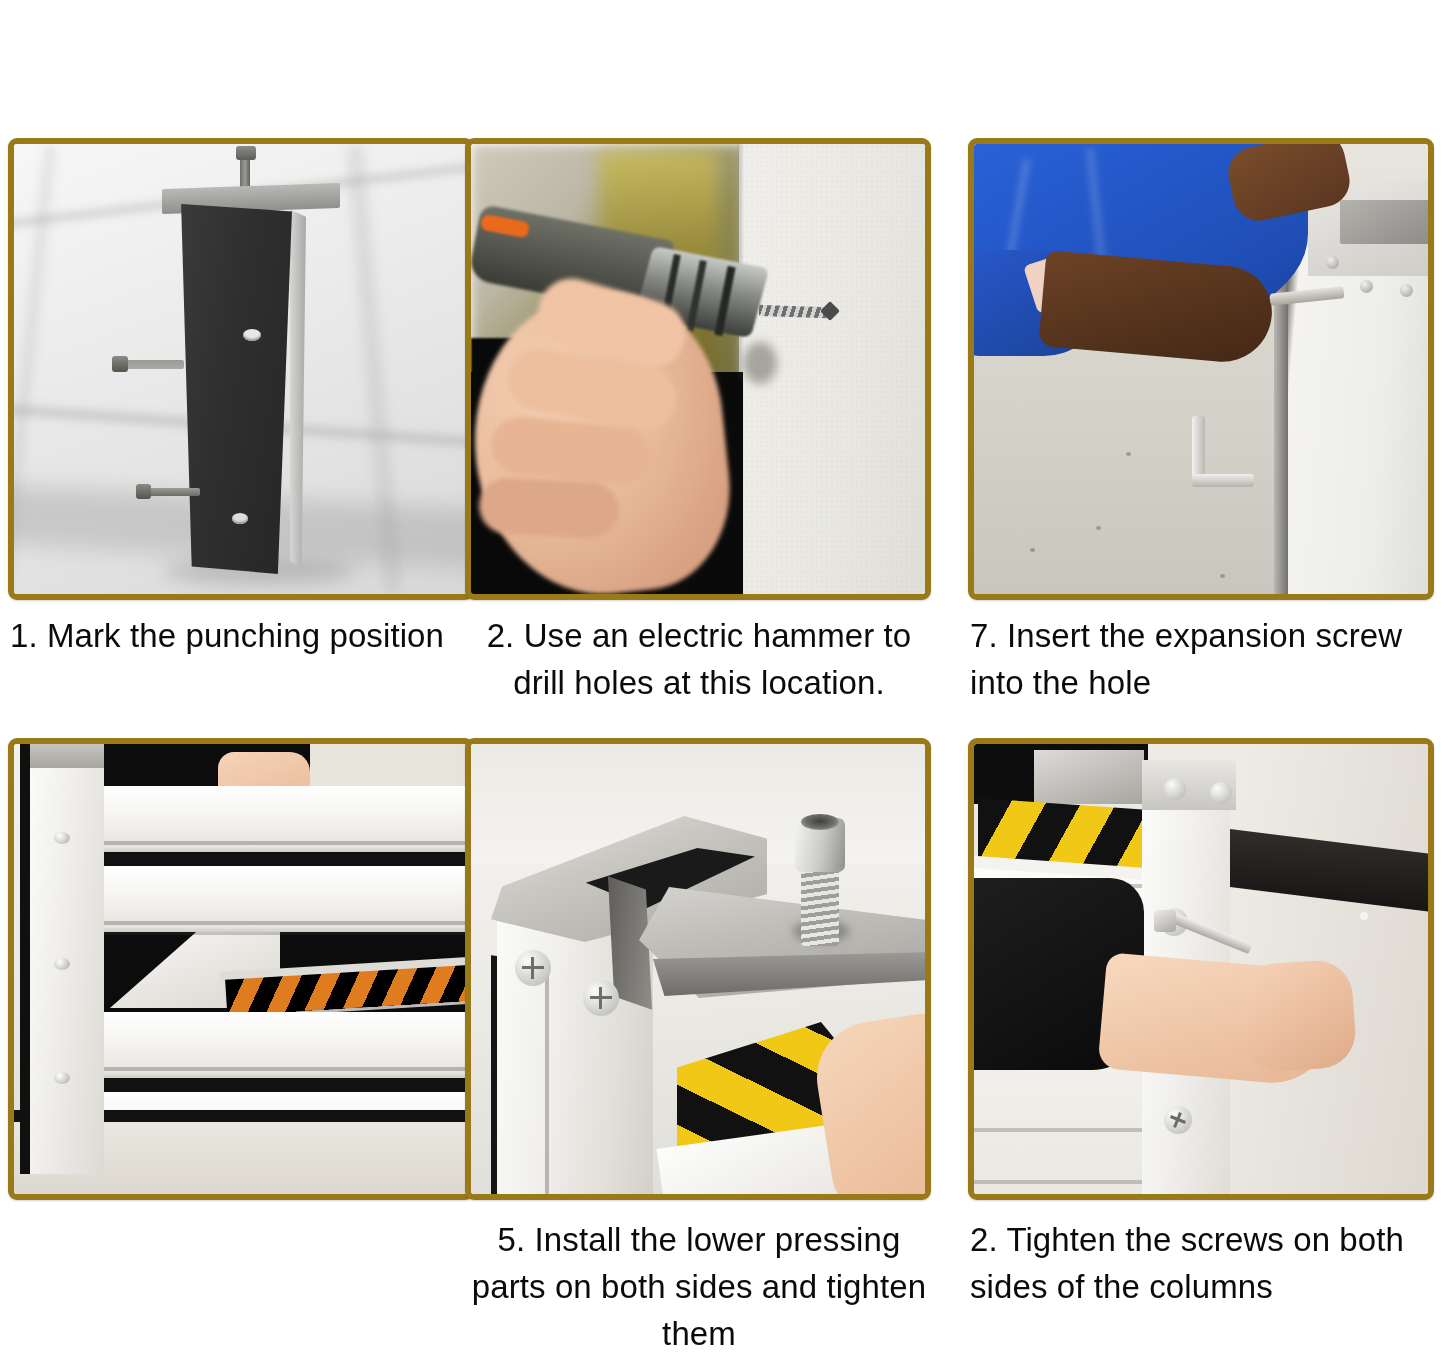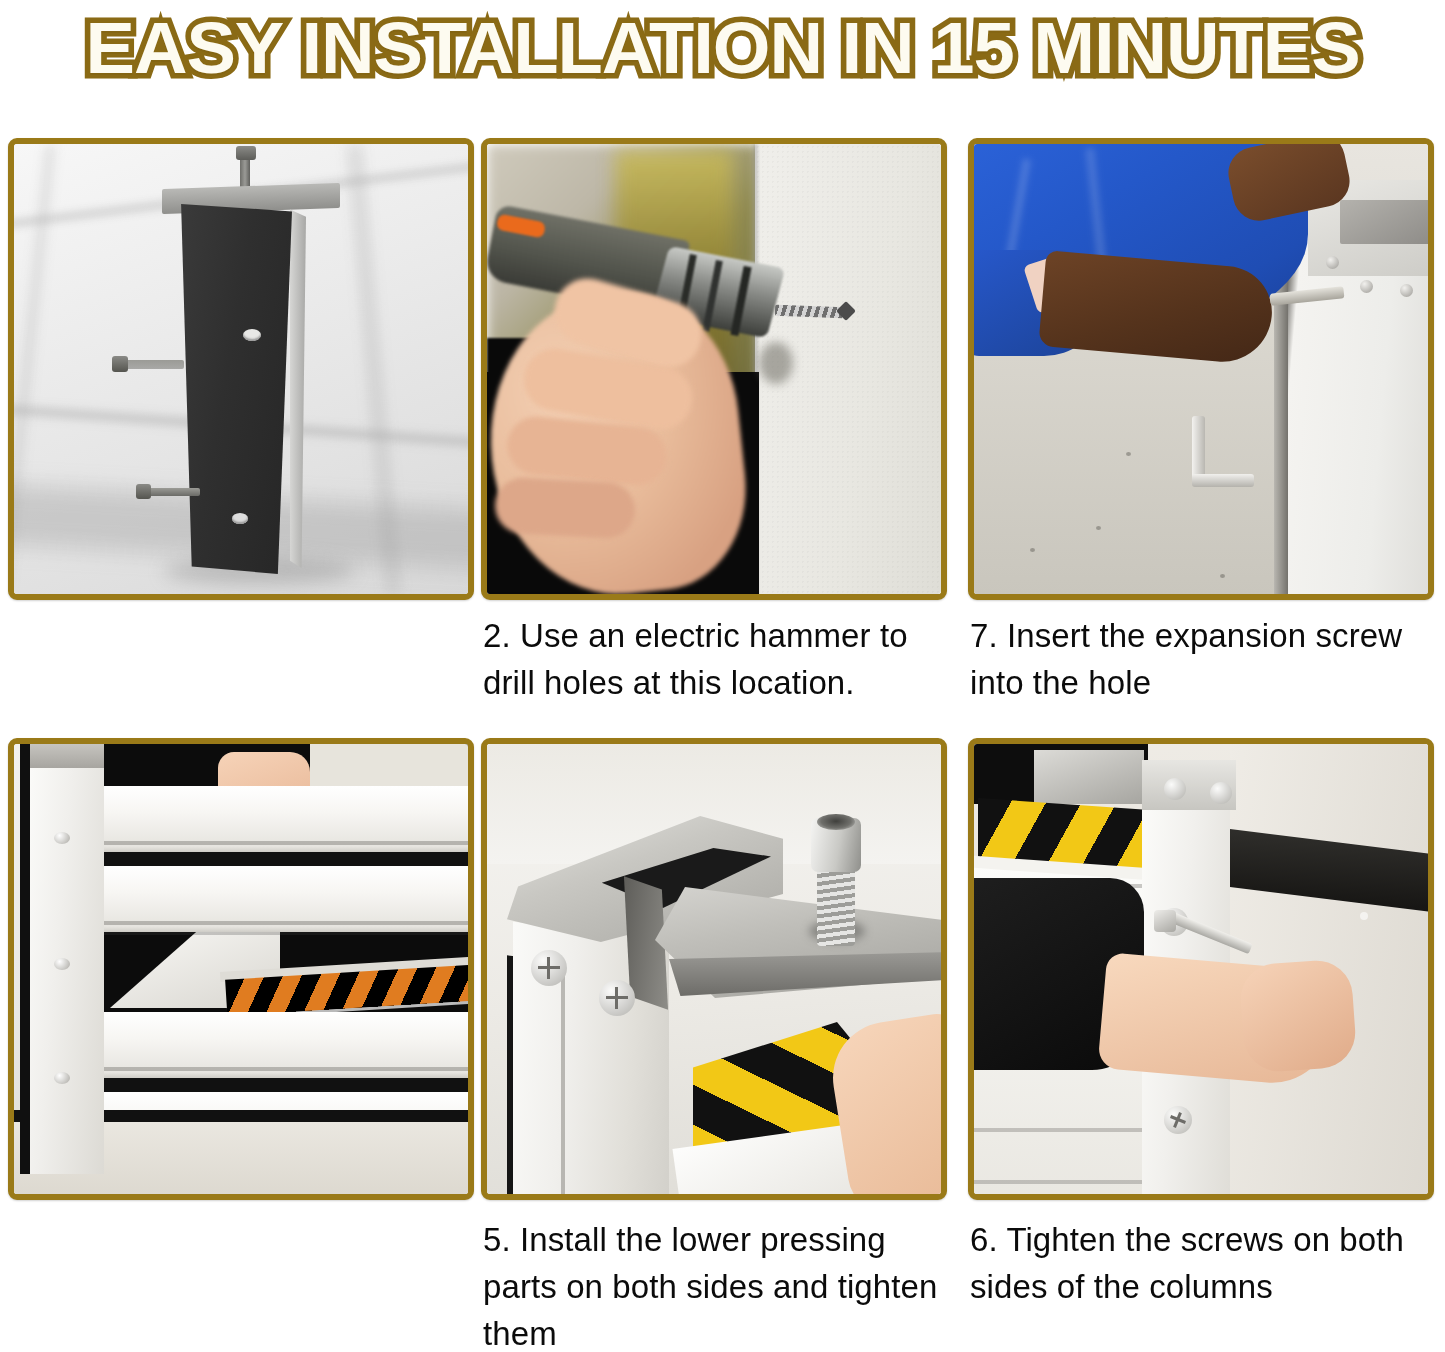--- a/index.html
+++ b/index.html
@@ -34,21 +34,21 @@
   .grid {
     position: absolute; left: 8px; top: 138px;
     width: 1430px; height: 1210px;
   }
   .row { position: absolute; left: 0; width: 1430px; height: 600px; }
   .row-1 { top: 0; }
   .row-2 { top: 600px; }
 
   .cell { position: absolute; top: 0; width: 468px; height: 600px; }
   .cell-a { left: 0; }
-  .cell-b { left: 473px; }
+  .cell-b { left: 457px; text-align: center; }
   .cell-c { left: 960px; }
 
   .frame {
     position: absolute; left: 0; top: 0;
     width: 466px; height: 462px;
     border: 6px solid #9a7a18;
     border-radius: 9px;
     background: #ffffff;
     overflow: hidden;
     box-shadow: 0 1px 2px rgba(0,0,0,.18);
@@ -309,23 +309,20 @@
   .p6 .wrench6-tip { position:absolute; left:180px; top:166px; width:22px; height:22px; border-radius:4px;
     background:linear-gradient(150deg,#eeedea,#a8a7a2); }
   .p6 .topscrew { position:absolute; width:22px; height:22px; border-radius:50%;
     background:radial-gradient(circle at 34% 30%,#fbfbfa,#b1b0ab); }
 </style>
 </head>
 <body>
 
 <div class="page">
 
-  <div class="title-wrap">
-    <div class="title">EASY INSTALLATION IN 15 MINUTES</div>
-  </div>
 
   <div class="grid">
 
     <div class="row row-1">
 
       <div class="cell cell-a">
         <div class="frame">
           <div class="photo p1">
             <div class="cloth-f1"></div>
               <div class="cloth-f2"></div>
@@ -339,20 +336,21 @@
             <div class="post-edge"></div>
             <div class="post"></div>
             <div class="hole1"></div>
               <div class="hole2"></div>
             <div class="bolt-a"></div>
               <div class="bolt-a-head"></div>
             <div class="bolt-b"></div>
               <div class="bolt-b-head"></div>
           </div>
         </div>
+        <div class="caption">1. Mark the punching position</div>
       </div>
 
       <div class="cell cell-b">
         <div class="frame">
           <div class="photo p2">
             <div class="bg-left"></div>
             <div class="bg-band"></div>
             <div class="wall">
                 <div class="wall-tex"></div>
               </div>
@@ -500,18 +498,18 @@
             <div class="topscrew" style="left:236px; top:38px;"></div>
             <div class="screw6" style="left:186px; top:164px;"></div>
             <div class="screw6" style="left:190px; top:362px;"></div>
             <div class="sleeve6"></div>
             <div class="wrench6"></div>
             <div class="wrench6-tip"></div>
             <div class="arm6"></div>
             <div class="hand6"></div>
           </div>
         </div>
-        <div class="caption caption-row2">6. Tighten the screws on both sides of the columns</div>
+        <div class="caption caption-row2">2. Tighten the screws on both sides of the columns</div>
       </div>
     </div>
 
   </div>
 </div>
 
 </body></html>

